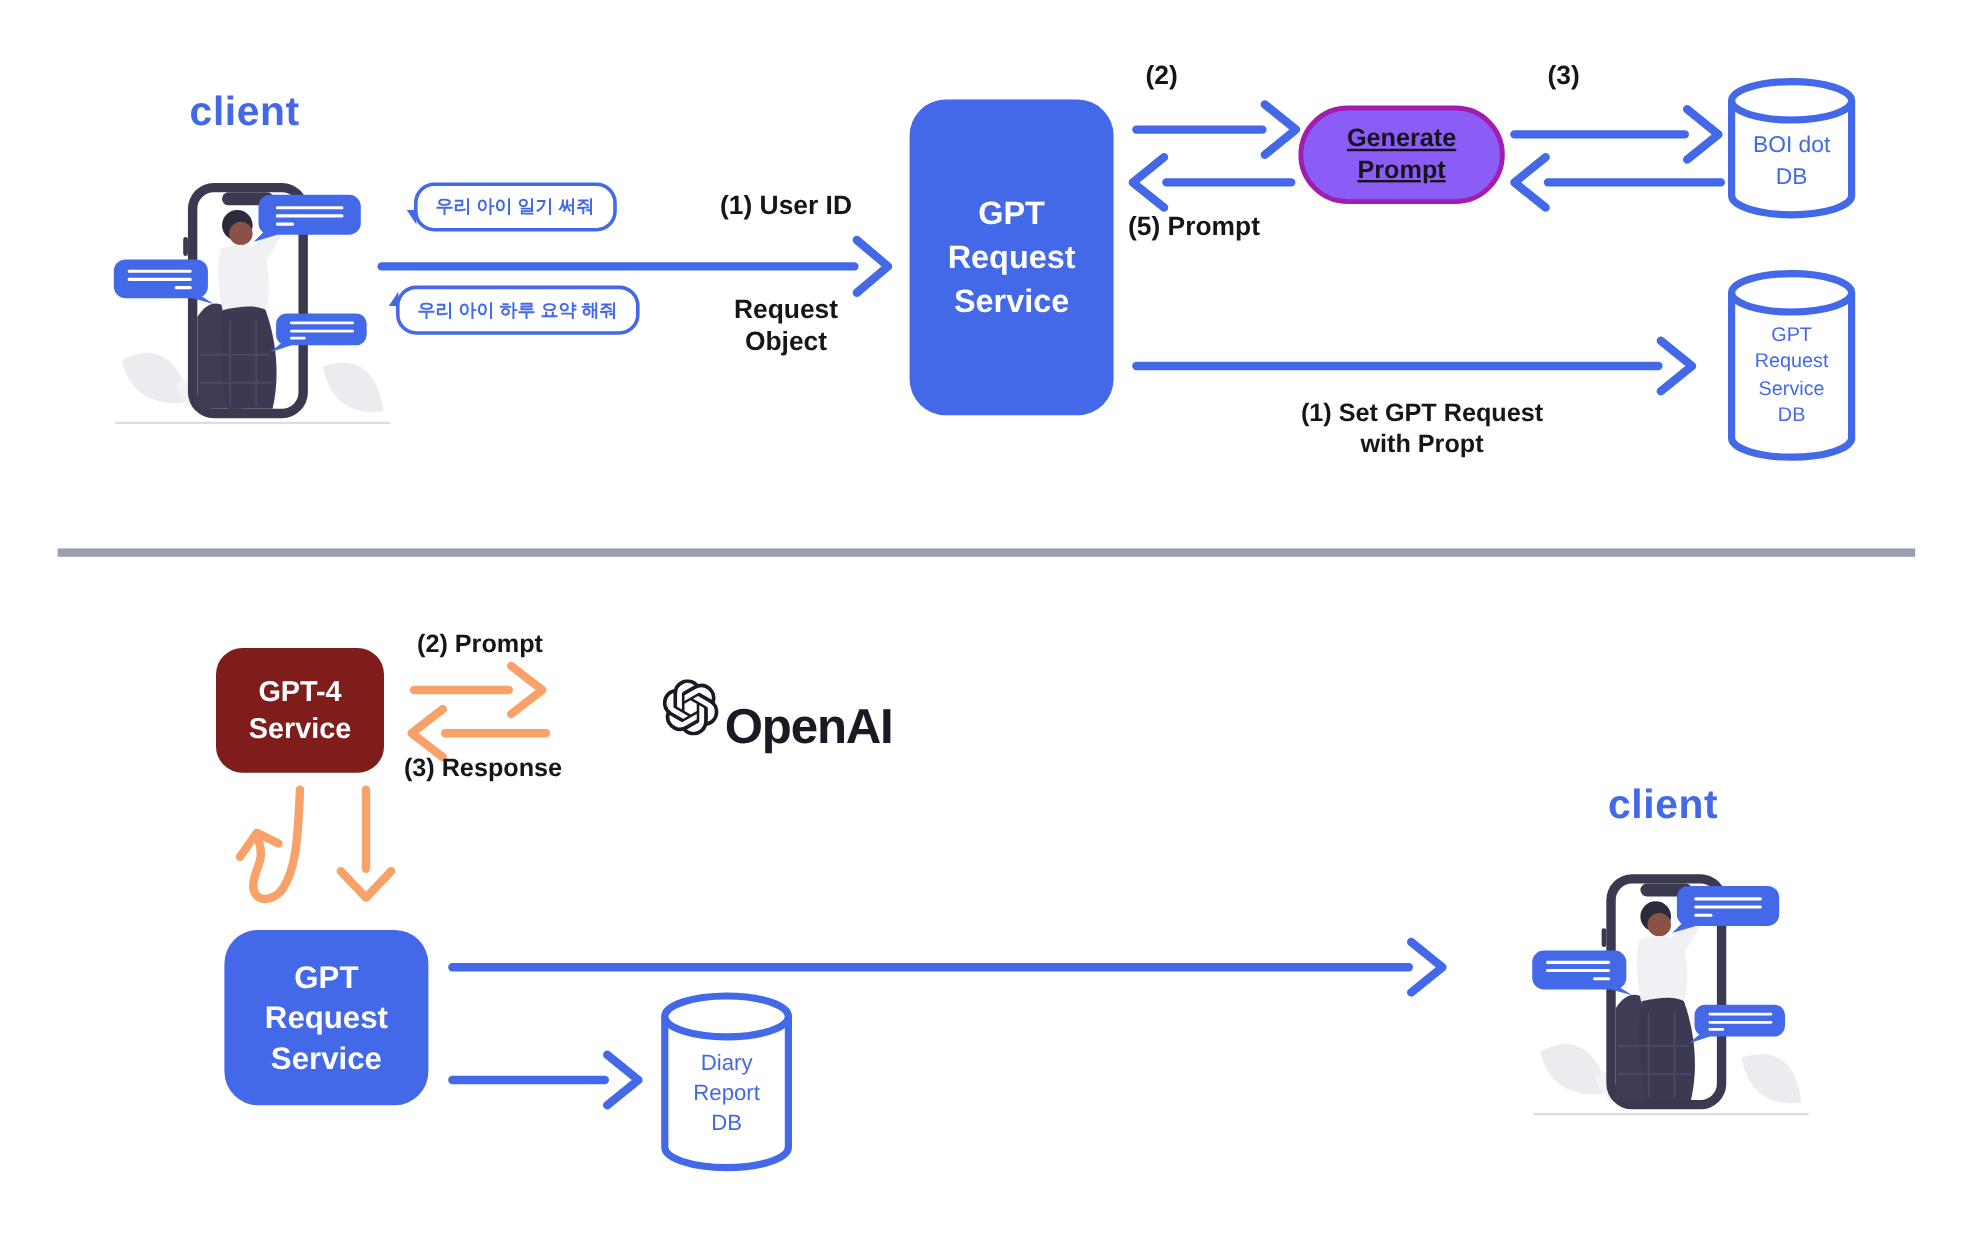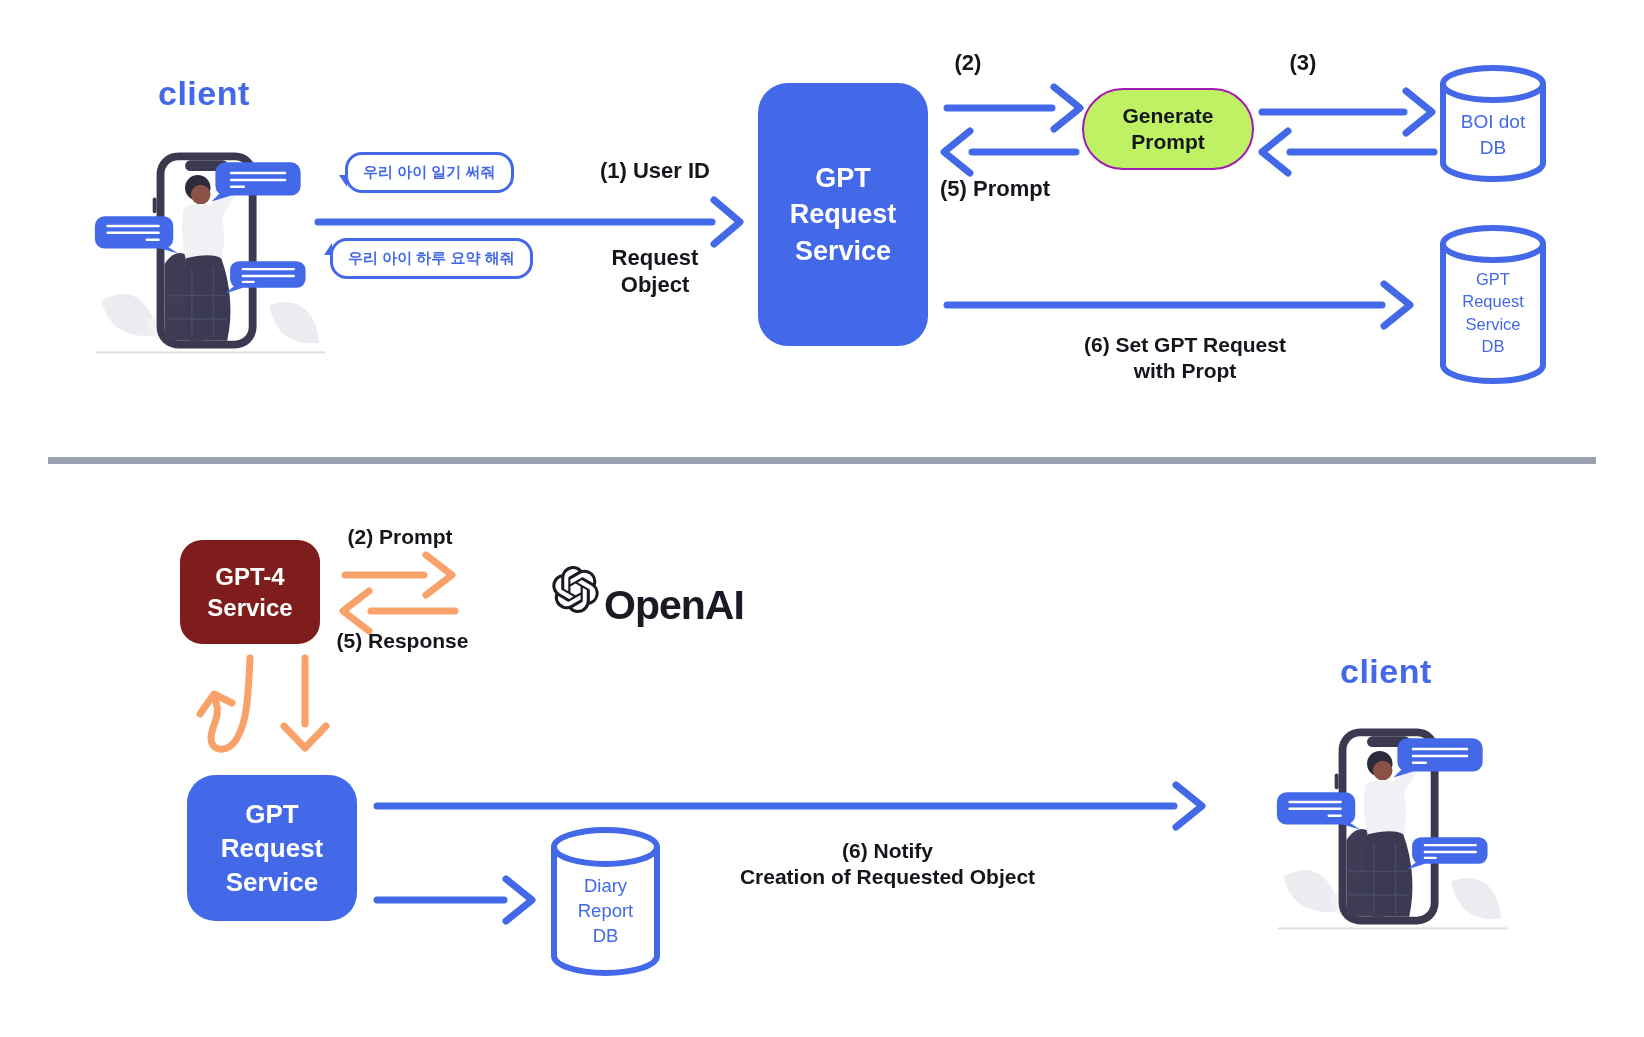--- a/index.html
+++ b/index.html
@@ -19,22 +19,22 @@
     letter-spacing:0.5px;
   }
   .box {
     position:absolute; display:flex; align-items:center; justify-content:center;
     text-align:center; color:#ffffff; font-weight:700; white-space:pre-line;
   }
   .box-blue { background:#4368e8; }
   .box-orange { background:#7f1d1d; }
   .oval {
     position:absolute; display:flex; align-items:center; justify-content:center;
-    text-align:center; background:#bef264; border:2px solid #a21caf;
-    color:#15161b; font-weight:700; white-space:pre-line;
+    text-align:center; background:#8b5cf6; border:4px solid #a21caf;
+    color:#15161b; font-weight:700; white-space:pre-line;text-decoration:underline;
   }
   .cyl { position:absolute; }
   .cyl svg { position:absolute; left:0; top:0; }
   .cyl-text {
     position:absolute; left:0; right:0; text-align:center; color:#4368e8;
     font-weight:400; white-space:pre-line; line-height:1.35;
   }
   .speech {
     position:absolute; background:#ffffff; border:3px solid #4368e8;
     border-radius:17px; color:#4368e8; font-weight:700; font-size:15px;
@@ -167,52 +167,50 @@
     <svg width="110" height="164" viewBox="0 0 110 164">
       <path d="M5 20 L5 141 A50 16 0 0 0 105 141 L105 20" fill="#ffffff" stroke="#4368e8" stroke-width="6"></path>
       <ellipse cx="55" cy="20" rx="50" ry="16" fill="#ffffff" stroke="#4368e8" stroke-width="6"></ellipse>
     </svg>
     <div class="cyl-text" style="top:44px; font-size:16.5px;">GPT
 Request
 Service
 DB</div>
   </div>
 
-  <div class="lbl" style="left:1065px; top:332px; width:240px; font-size:21px;">(6) Set GPT Request
+  <div class="lbl" style="left:1065px; top:332px; width:240px; font-size:21px;">(1) Set GPT Request
 with Propt</div>
 
   <div class="divider" style="left:48px; top:457px; width:1548px; height:7px;"></div>
 
   <div class="box box-orange" style="left:180px; top:540px; width:140px; height:104px; border-radius:22px; font-size:24px; line-height:1.3;">GPT-4
 Service</div>
 
   <div class="lbl" style="left:335px; top:524px; width:130px; font-size:21px;">(2) Prompt</div>
-  <div class="lbl" style="left:330px; top:628px; width:145px; font-size:21px;">(5) Response</div>
+  <div class="lbl" style="left:330px; top:628px; width:145px; font-size:21px;">(3) Response</div>
 
   <svg style="position:absolute; left:552px; top:566px;" width="47" height="47" viewBox="0 0 24 24">
     <path fill="#191a23" d="M22.2819 9.8211a5.9847 5.9847 0 0 0-.5157-4.9108 6.0462 6.0462 0 0 0-6.5098-2.9A6.0651 6.0651 0 0 0 4.9807 4.1818a5.9847 5.9847 0 0 0-3.9977 2.9 6.0462 6.0462 0 0 0 .7427 7.0966 5.98 5.98 0 0 0 .511 4.9107 6.051 6.051 0 0 0 6.5146 2.9001A5.9847 5.9847 0 0 0 13.2599 24a6.0557 6.0557 0 0 0 5.7718-4.2058 5.9894 5.9894 0 0 0 3.9977-2.9001 6.0557 6.0557 0 0 0-.7475-7.073zm-9.022 12.6081a4.4755 4.4755 0 0 1-2.8764-1.0408l.1419-.0804 4.7783-2.7582a.7948.7948 0 0 0 .3927-.6813v-6.7369l2.02 1.1686a.071.071 0 0 1 .038.052v5.5826a4.504 4.504 0 0 1-4.4945 4.4944zm-9.6607-4.1254a4.4708 4.4708 0 0 1-.5346-3.0137l.142.0852 4.783 2.7582a.7712.7712 0 0 0 .7806 0l5.8428-3.3685v2.3324a.0804.0804 0 0 1-.0332.0615L9.74 19.9502a4.4992 4.4992 0 0 1-6.1408-1.6464zM2.3408 7.8956a4.485 4.485 0 0 1 2.3655-1.9728V11.6a.7664.7664 0 0 0 .3879.6765l5.8144 3.3543-2.0201 1.1685a.0757.0757 0 0 1-.071 0l-4.8303-2.7865A4.504 4.504 0 0 1 2.3408 7.8956zm16.5963 3.8558L13.1038 8.364 15.1192 7.2a.0757.0757 0 0 1 .071 0l4.8303 2.7913a4.4944 4.4944 0 0 1-.6765 8.1042v-5.6772a.79.79 0 0 0-.407-.667zm2.0107-3.0231l-.142-.0852-4.7735-2.7818a.7759.7759 0 0 0-.7854 0L9.409 9.2297V6.8974a.0662.0662 0 0 1 .0284-.0615l4.8303-2.7866a4.4992 4.4992 0 0 1 6.6802 4.66zM8.3065 12.863l-2.02-1.1638a.0804.0804 0 0 1-.038-.0567V6.0742a4.4992 4.4992 0 0 1 7.3757-3.4537l-.142.0805L8.704 5.459a.7948.7948 0 0 0-.3927.6813zm1.0976-2.3654l2.602-1.4998 2.6069 1.4998v2.9994l-2.5974 1.4997-2.6067-1.4997z"></path>
   </svg>
   <div class="openai-wordmark" style="left:604px; top:558px;">OpenAI</div>
 
   <div class="box box-blue" style="left:187px; top:775px; width:170px; height:146px; border-radius:28px; font-size:26px; line-height:1.32;">GPT
 Request
 Service</div>
 
   <div class="cyl" style="left:549px; top:826px; width:113px; height:154px;">
     <svg width="113" height="154" viewBox="0 0 113 154">
       <path d="M5 21 L5 130 A51.5 17 0 0 0 108 130 L108 21" fill="#ffffff" stroke="#4368e8" stroke-width="6"></path>
       <ellipse cx="56.5" cy="21" rx="51.5" ry="17" fill="#ffffff" stroke="#4368e8" stroke-width="6"></ellipse>
     </svg>
     <div class="cyl-text" style="top:48px; font-size:18.5px;">Diary
 Report
 DB</div>
   </div>
 
-  <div class="lbl" style="left:730px; top:838px; width:315px; font-size:21px;">(6) Notify
-Creation of Requested Object</div>
 
   <div class="client-lbl" style="left:1340px; top:652px;">client</div>
 
   <svg class="illus" style="left:1270px; top:714px;" width="245" height="222" viewBox="0 0 250 225">
     <path d="M14 165 C40 150 62 160 72 200 C45 205 20 195 14 165 Z" fill="#ececf0"></path>
     <path d="M60 185 C80 175 95 185 98 210 C80 213 64 205 60 185 Z" fill="#f3f3f6"></path>
     <path d="M185 170 C215 160 232 175 236 208 C210 212 190 200 185 170 Z" fill="#ececf0"></path>
     <line x1="8" y1="218" x2="242" y2="218" stroke="#dcdce2" stroke-width="2"></line>
     <rect x="70" y="14" width="102" height="200" rx="22" fill="#3a3950"></rect>
     <rect x="78" y="22" width="86" height="184" rx="14" fill="#ffffff"></rect>

